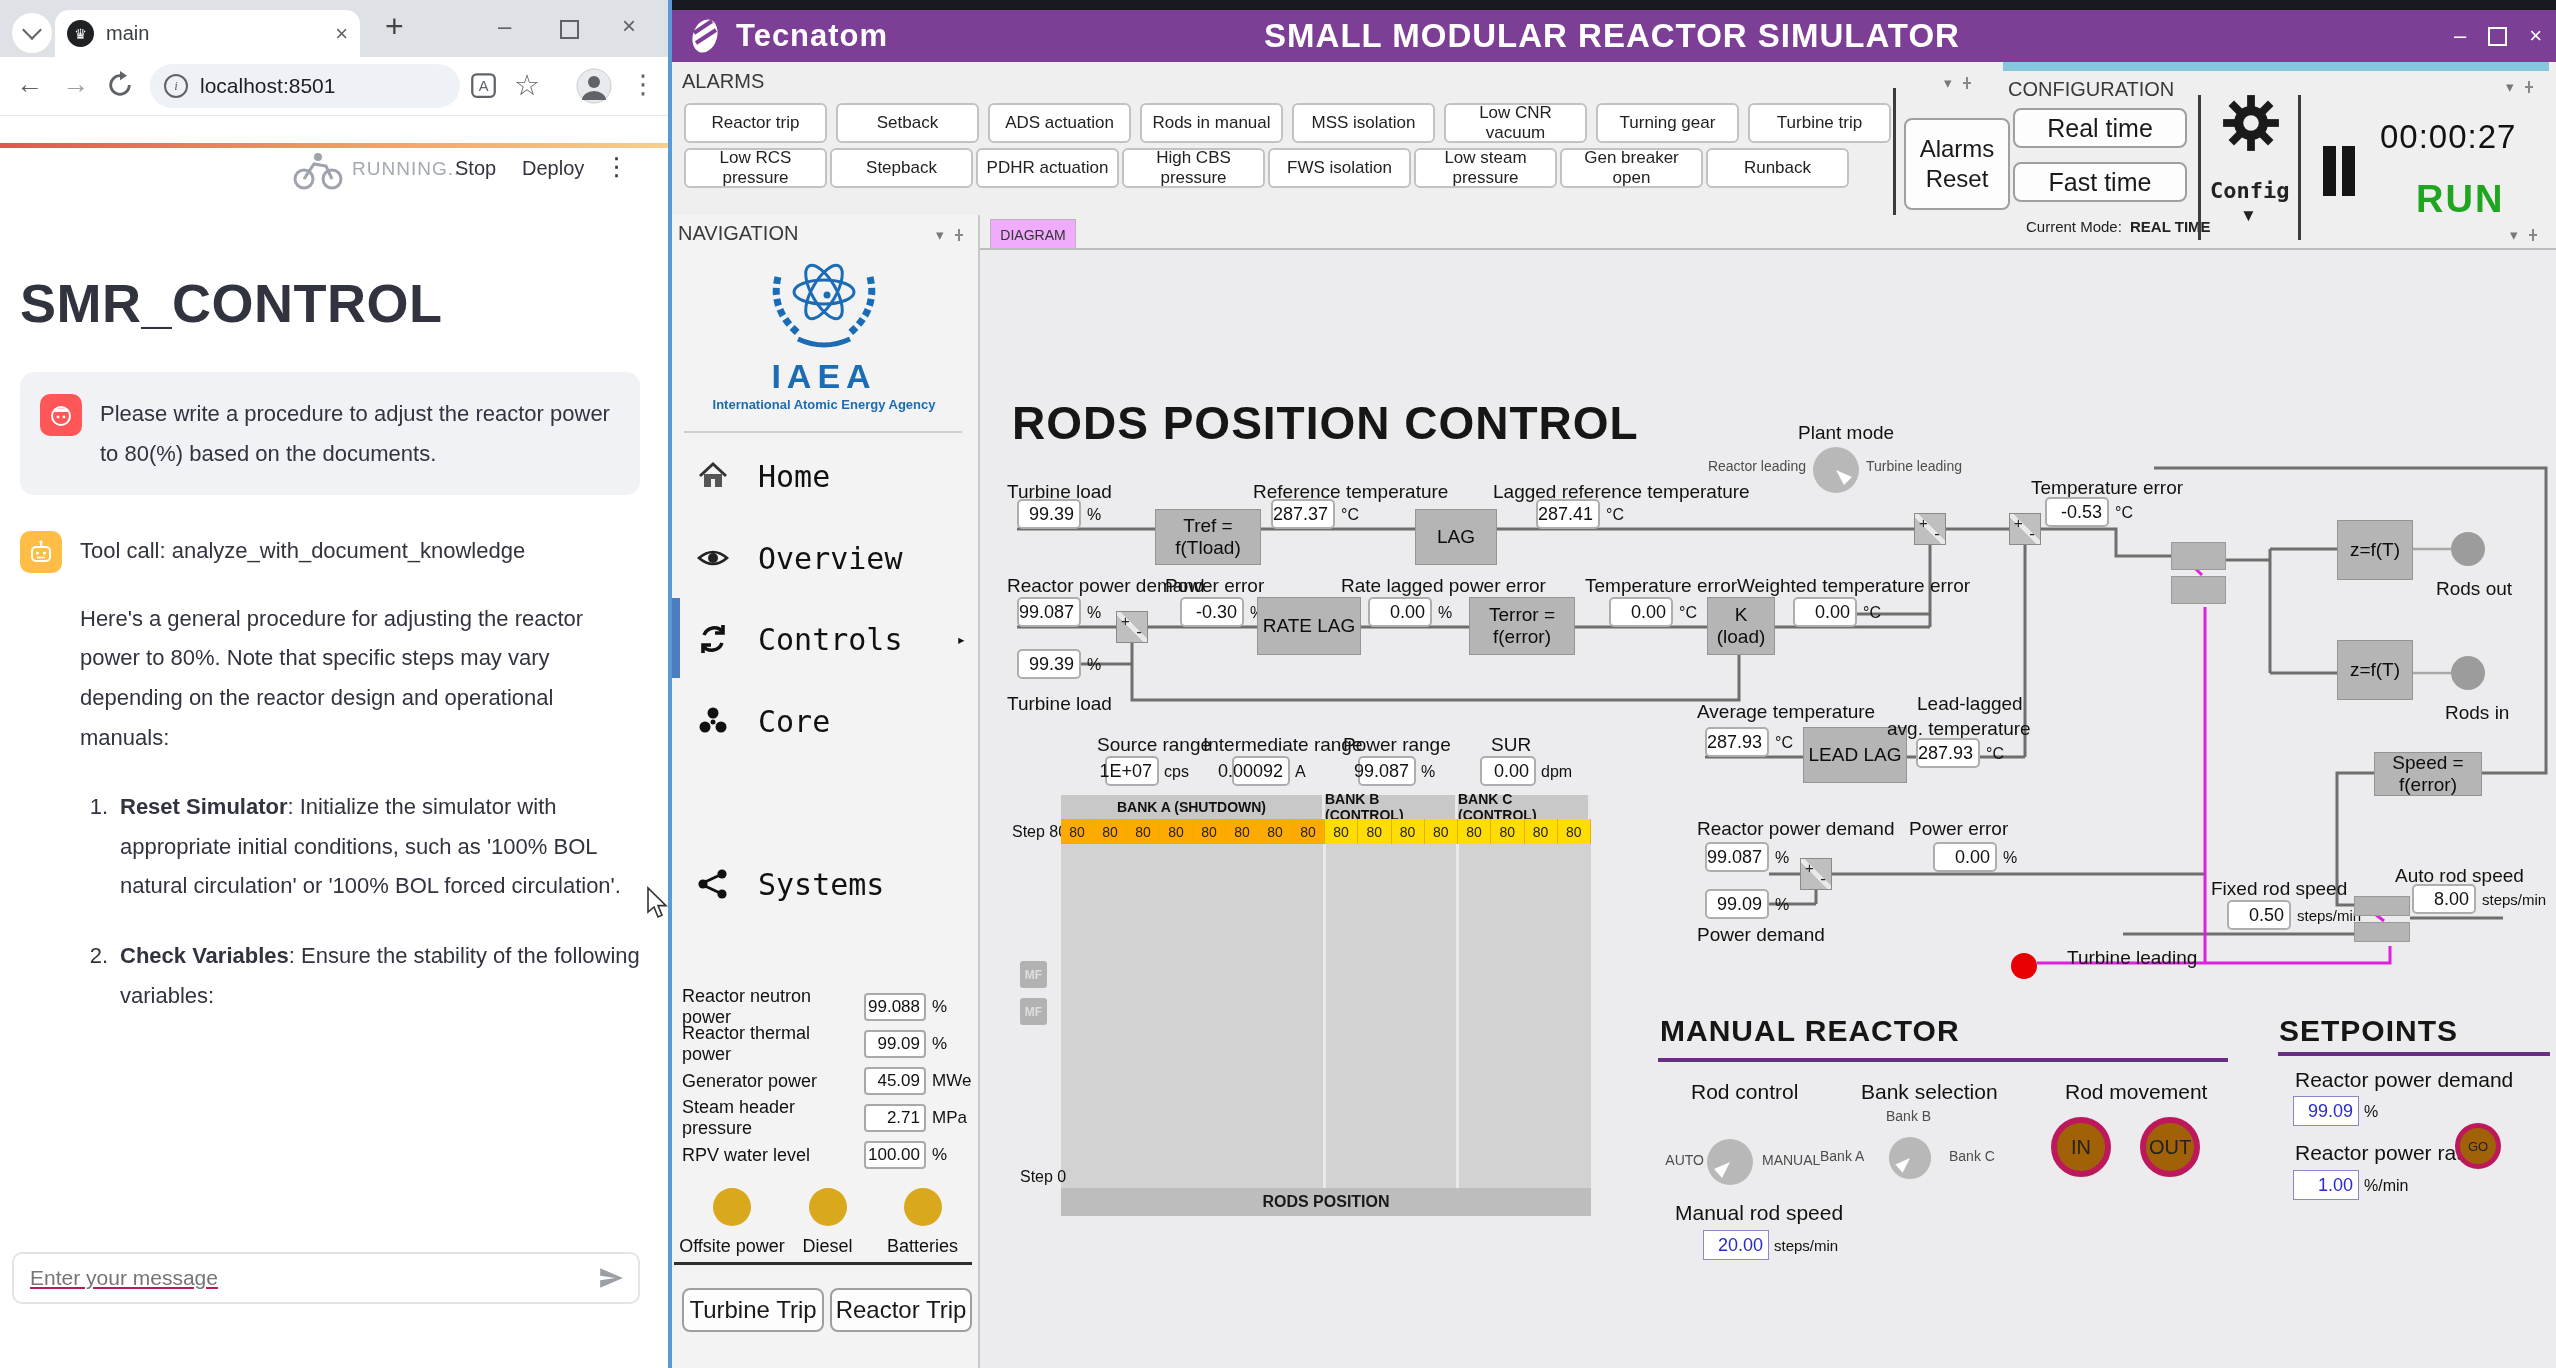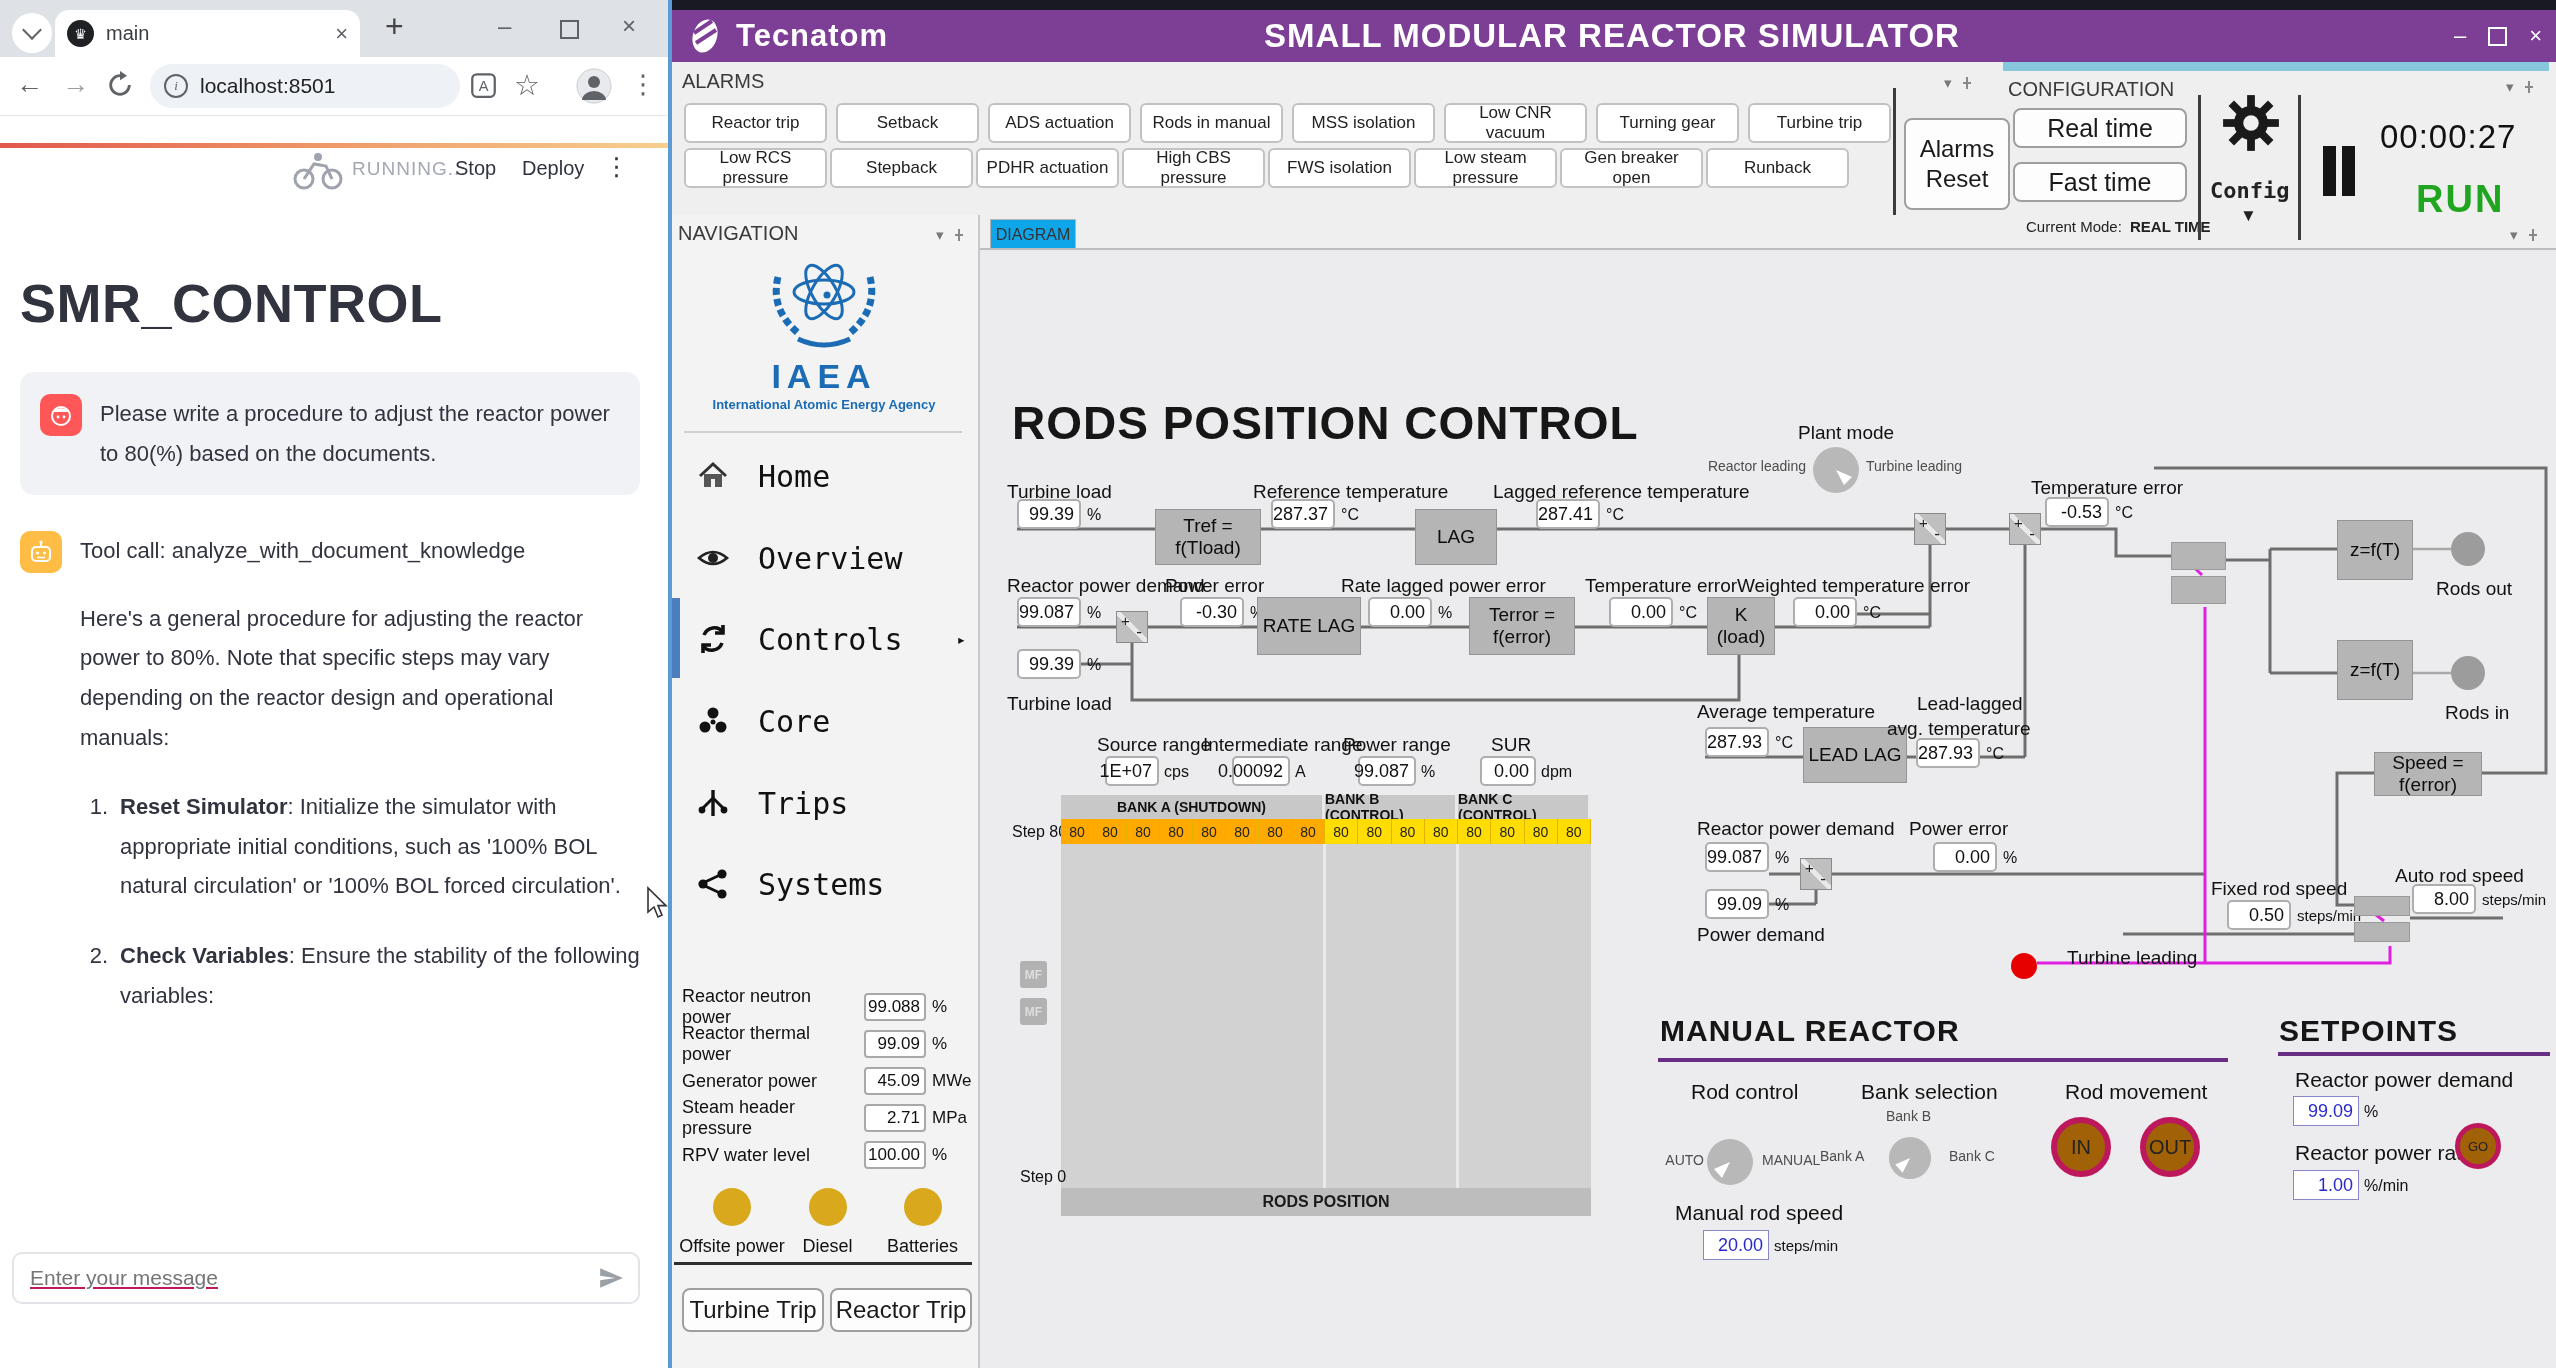--- a/index.html
+++ b/index.html
@@ -83,22 +83,22 @@
   .metricrow{display:flex;align-items:center;height:30px;margin-bottom:7px;}
   .mlabel{width:182px;font-size:18px;color:#111;}
   .mbox{width:62px;height:28px;background:#fff;border:2px solid #a9a9a9;border-radius:4px;font-size:17px;
        display:flex;align-items:center;justify-content:flex-end;padding-right:4px;box-sizing:border-box;color:#111;}
   .munit{font-size:17px;color:#111;margin-left:6px;}
   .psrc{display:flex;flex-direction:column;align-items:center;width:96px;}
   .pdot{width:38px;height:38px;border-radius:50%;background:#d9a81c;margin-bottom:10px;}
   .plabel{font-size:18px;color:#111;white-space:nowrap;}
   
   .diagpanel{position:absolute;left:312px;top:248px;width:1576px;height:1120px;background:#ececee;border-top:2px solid #bdbdbd;}
-  .diagtab{position:absolute;left:322px;top:219px;width:84px;height:29px;background:#0ea5e9;border:1px solid #b5b5b5;border-bottom:none;
-       font-size:16px;color:#333;display:flex;align-items:center;justify-content:center;}
+  .diagtab{position:absolute;left:322px;top:219px;width:84px;height:29px;background:#f0abfc;border:1px solid #b5b5b5;border-bottom:none;
+       font-size:14px;color:#333;display:flex;align-items:center;justify-content:center;}
   .dl{position:absolute;font-size:19px;color:#111;white-space:nowrap;}
   .dtitle{position:absolute;font-size:46px;font-weight:700;color:#161616;letter-spacing:1px;}
   .vb{position:absolute;background:#fff;border:2px solid #aeaeae;border-radius:5px;font-size:18px;color:#111;
        display:flex;align-items:center;justify-content:flex-end;padding-right:5px;box-sizing:border-box;}
   .un{position:absolute;font-size:16px;color:#111;white-space:nowrap;}
   .blk{position:absolute;background:#b5b5b5;border:1px solid #959595;font-size:19px;color:#0d0d0d;
        display:flex;align-items:center;justify-content:center;text-align:center;}
   .sum{position:absolute;width:32px;height:32px;border:1px solid #8a8a8a;box-sizing:border-box;
        background:linear-gradient(45deg,#bfbfbf 44%,#e9e9e9 44%,#e9e9e9 56%,#bfbfbf 56%);}
   .sum .p{position:absolute;left:4px;top:0px;font-size:15px;color:#222;}
@@ -365,30 +365,20 @@
       </div>
       <div class="navitem" style="top:482px;">
         <svg width="34" height="34" viewBox="0 0 34 34">
           <circle cx="17" cy="9" r="5.5" fill="#111"></circle>
             <circle cx="9" cy="23" r="5.5" fill="#111"></circle>
           <circle cx="25" cy="23" r="5.5" fill="#111"></circle>
             <circle cx="17" cy="18" r="2.5" fill="#111"></circle>
           </svg>
         <span>Core</span>
       </div>
-      <div class="navitem" style="top:564px;">
-        <svg width="34" height="34" viewBox="0 0 34 34">
-          <line x1="17" y1="4" x2="17" y2="30" stroke="#111" stroke-width="3.4"></line>
-          <line x1="17" y1="12" x2="7" y2="22" stroke="#111" stroke-width="3"></line>
-          <circle cx="6" cy="24" r="3.4" fill="#111"></circle>
-            <circle cx="28" cy="24" r="3.4" fill="#111"></circle>
-          <line x1="17" y1="12" x2="27" y2="22" stroke="#111" stroke-width="3"></line>
-          </svg>
-        <span>Trips</span>
-      </div>
       <div class="navitem" style="top:645px;">
         <svg width="34" height="34" viewBox="0 0 34 34">
           <circle cx="7" cy="17" r="4.6" fill="#111"></circle>
             <circle cx="26" cy="7" r="4.6" fill="#111"></circle>
           <circle cx="26" cy="27" r="4.6" fill="#111"></circle>
           <line x1="9" y1="15" x2="24" y2="8" stroke="#111" stroke-width="2.8"></line>
           <line x1="9" y1="19" x2="24" y2="26" stroke="#111" stroke-width="2.8"></line>
           </svg>
         <span>Systems</span>
       </div>

